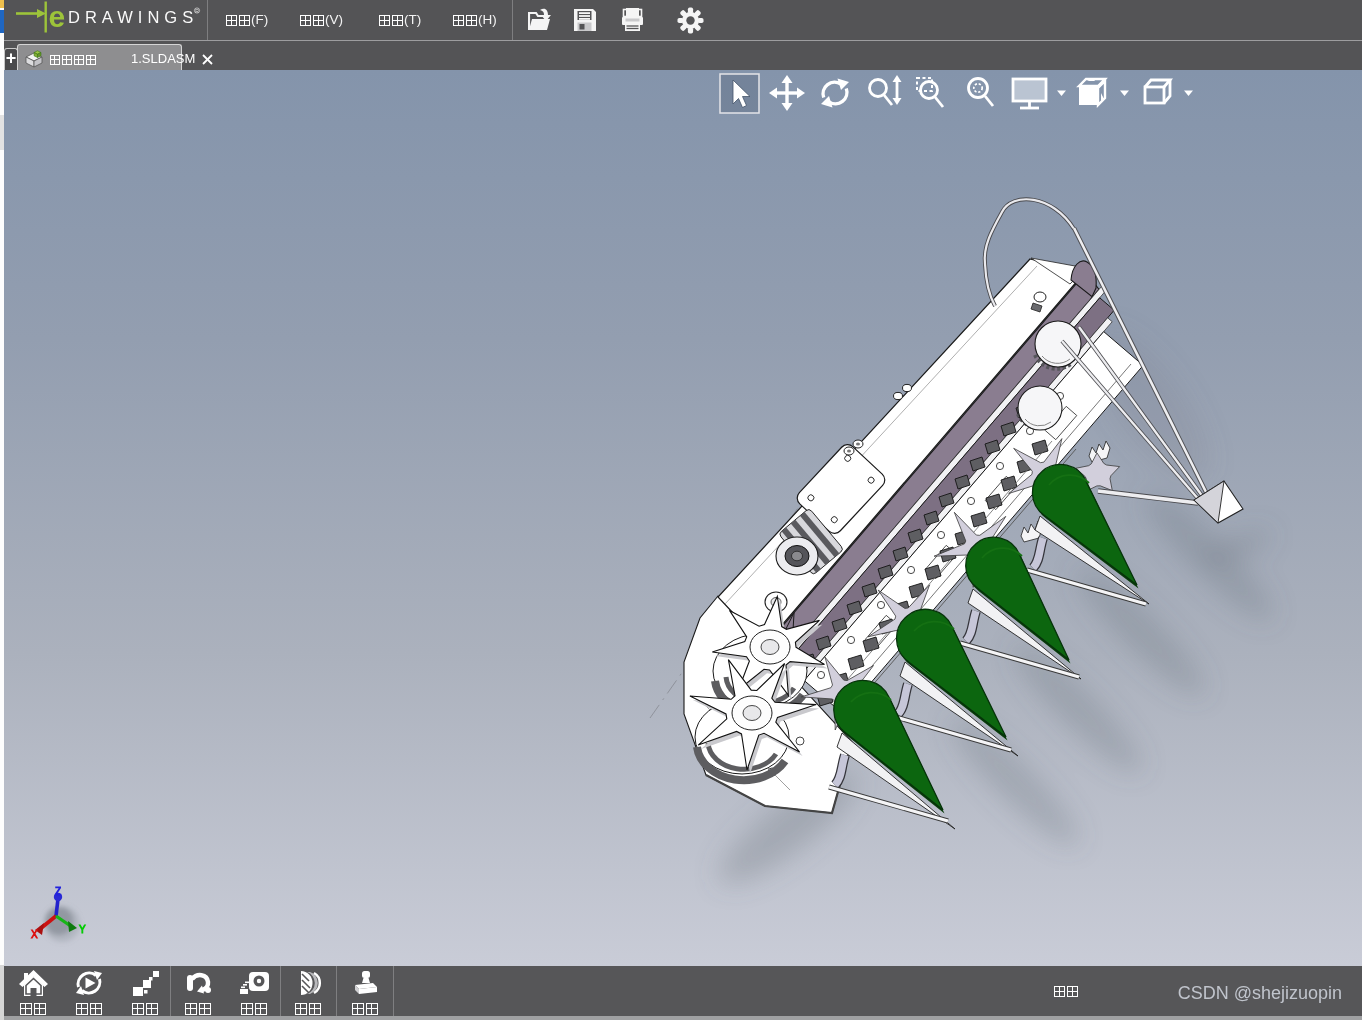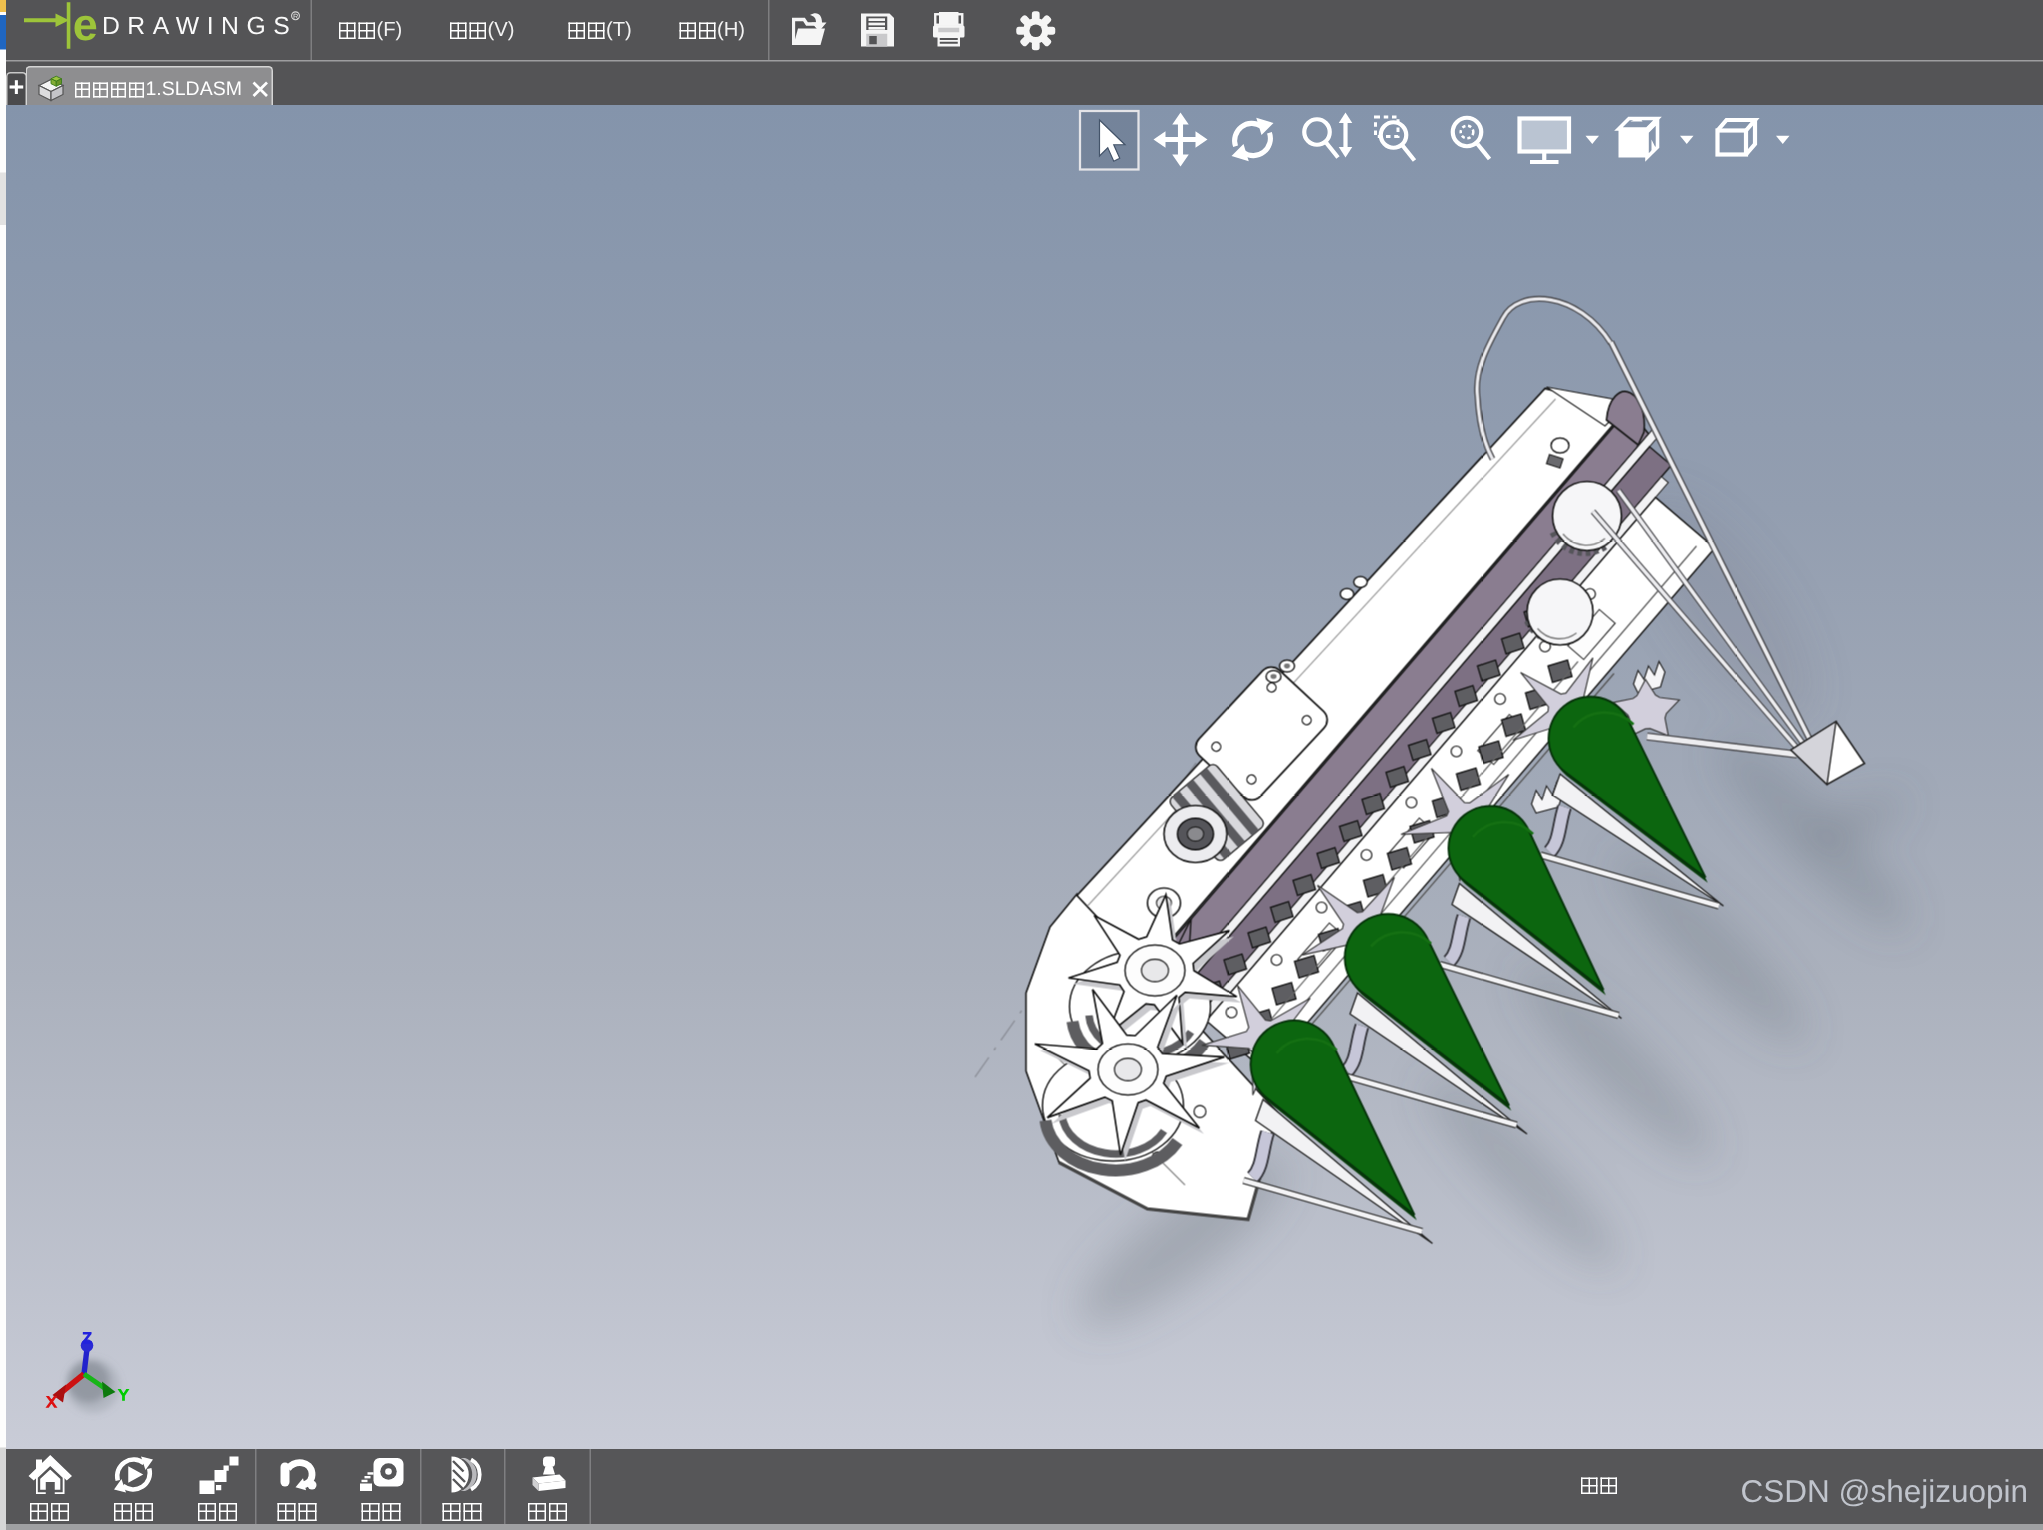--- a/index.html
+++ b/index.html
@@ -86,21 +86,21 @@
         <g stroke="#555" stroke-width="0.8">
           <path d="M2,8 L10,4 L18,8 L10,12 Z" fill="#f4f4f4"></path>
           <path d="M2,8 L2,14 L10,18 L10,12 Z" fill="#dcdcde"></path>
           <path d="M18,8 L18,14 L10,18 L10,12 Z" fill="#c4c4c8"></path>
         </g>
         <g stroke="#3a7a1a" stroke-width="0.6">
           <path d="M10,3.5 L13.5,1.8 L17,3.5 L13.5,5.2 Z" fill="#9cc441"></path>
           <path d="M10,3.5 L10,6.8 L13.5,8.5 L13.5,5.2 Z" fill="#84ad35"></path>
           <path d="M17,3.5 L17,6.8 L13.5,8.5 L13.5,5.2 Z" fill="#699427"></path>
         </g>
-      </svg><i class="cj" style="width:10px;height:10px;"></i><i class="cj" style="width:10px;height:10px;"></i><i class="cj" style="width:10px;height:10px;"></i><i class="cj" style="width:10px;height:10px;"></i><span style="vertical-align:1px;">1.SLDASM</span><svg width="11" height="11" viewBox="0 0 11 11" style="margin-left:7px;vertical-align:-1px">
+      </svg><i class="cj" style="width:10px;height:10px;"></i><i class="cj" style="width:10px;height:10px;"></i><i class="cj" style="width:10px;height:10px;"></i><i class="cj" style="width:10px;height:10px;"></i><span style="vertical-align:1px;margin-left:34px;">1.SLDASM</span><svg width="11" height="11" viewBox="0 0 11 11" style="margin-left:7px;vertical-align:-1px">
         <g stroke="#fff" stroke-width="1.8">
           <line x1="1" y1="1" x2="10" y2="10"></line>
           <line x1="10" y1="1" x2="1" y2="10"></line>
         </g>
       </svg></div>
 </div>
 <div style="position:absolute;left:4px;top:70px;width:1358px;height:896px;background:linear-gradient(180deg,#8494ab 0%,#939eb0 30%,#abb1bd 65%,#c9ccd7 100%)">
 
 <svg width="1358" height="896" viewBox="4 70 1358 896" style="position:absolute;left:0;top:0">
 <defs>
@@ -451,14 +451,14 @@
             <path d="M6,16 L10,20 L10,25 L6,21 Z" fill="#d0d0d2"></path>
           </g>
         </svg></div>
       <div style="margin-top:2px"><i class="cj" style="width:12px;height:12px;"></i><i class="cj" style="width:12px;height:12px;"></i></div>
     </div>
 <div class="bsep" style="left:166px"></div>
     <div class="bsep" style="left:276px"></div>
     <div class="bsep" style="left:332px"></div>
     <div class="bsep" style="left:389px"></div>
 <div style="position:absolute;left:1049px;top:16px"><i class="cj" style="width:11px;height:11px;"></i><i class="cj" style="width:11px;height:11px;"></i></div>
-<div style="position:absolute;right:10px;top:17px;color:#c0c4cc;font-size:21px;">CSDN @shejizuopin</div>
+<div style="position:absolute;right:20px;top:17px;color:#c0c4cc;font-size:18px;">CSDN @shejizuopin</div>
 </div>
 <div style="position:absolute;left:4px;top:1016px;width:1358px;height:4px;background:#9fa0a2"></div>
 </body></html>

